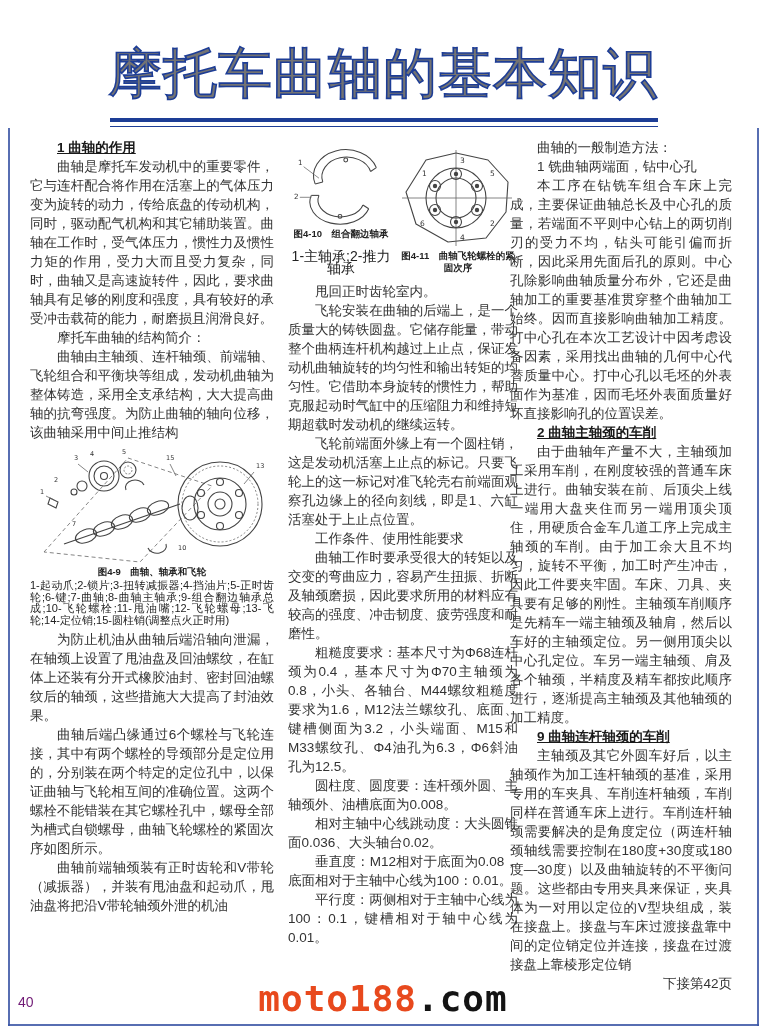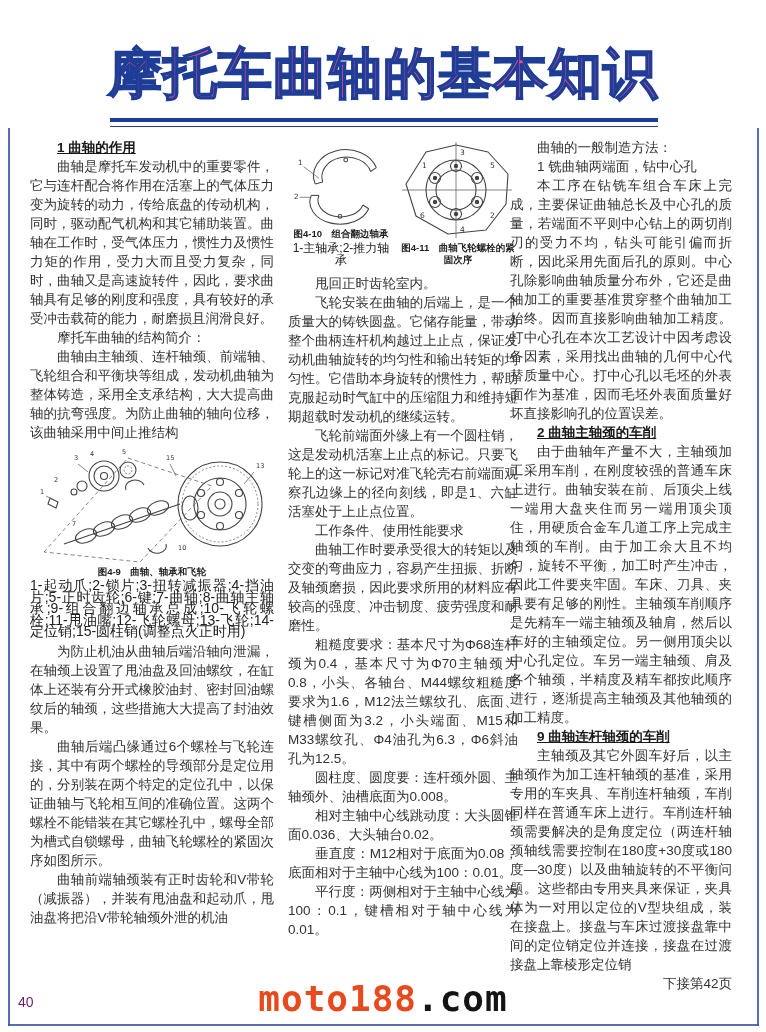--- a/index.html
+++ b/index.html
@@ -5,38 +5,38 @@
   html,body{margin:0;padding:0;background:#fff;}
   .page{position:relative;width:766px;height:1032px;background:#ffffff;overflow:hidden;
         font-family:"Liberation Sans","DejaVu Sans",sans-serif;color:#333;}
   
   .edge{position:absolute;background:#3a55a4;opacity:.85;}
   .edge-left{left:8px;top:128px;bottom:6px;width:2px;}
   .edge-right{right:7px;top:128px;bottom:6px;width:2px;}
   .edge-bottom{left:8px;right:7px;bottom:6px;height:2px;}
   
   .title{position:absolute;left:0;right:0;top:38px;text-align:center;
-         font-size:54px;font-weight:700;color:#ec4899;letter-spacing:1px;
+         font-size:54px;font-weight:400;color:#737373;letter-spacing:1px;
          -webkit-text-stroke:1.6px #1d3d96;white-space:nowrap;}
   .title-rule{position:absolute;left:110px;width:548px;top:118px;height:4px;
               border-top:4px solid #1d3d96;border-bottom:1px solid #1d3d96;}
   
   .col{position:absolute;top:138px;font-size:13.5px;line-height:19px;text-align:justify;color:#333;}
   .col1{left:30px;width:244px;}
   .col2{left:288px;width:230px;}
   .col3{left:510px;width:222px;}
   .col p{margin:0;text-indent:2em;}
   .hd{font-weight:bold;color:#1a1a1a;text-indent:2em;margin:0;text-decoration:underline;}
   
   figure{margin:0;padding:0;}
   .fig9{margin:4px 0 4px 0;}
   .figrow{display:flex;justify-content:space-between;align-items:flex-end;margin-bottom:8px;}
   .figcap{font-size:9.5px;font-weight:bold;text-align:center;color:#222;margin-top:2px;line-height:12px;}
-  .figleg{font-size:14px;line-height:11.5px;text-align:justify;color:#222;margin-top:2px;}
-  .figleg-c{font-size:12px;line-height:11.5px;text-align:center;color:#222;margin-top:3px;}
+  .figleg{font-size:11px;line-height:11.5px;text-align:justify;color:#222;margin-top:2px;}
+  .figleg-c{font-size:14px;line-height:11.5px;text-align:center;color:#222;margin-top:11px;}
   svg{display:block;}
   .sk{stroke:#444;fill:none;stroke-width:1.1;}
   .skt{stroke:#666;fill:none;stroke-width:.8;}
   .num{font-size:6.5px;fill:#333;font-family:"DejaVu Sans",sans-serif;}
   .num7{font-size:7.5px;fill:#333;font-family:"DejaVu Sans",sans-serif;}
   
   .pagenum{position:absolute;left:18px;top:994px;font-size:14px;color:#701a75;}
   .brand{position:absolute;left:0;right:0;top:978px;text-align:center;
          font-family:"DejaVu Sans Mono","Liberation Mono",monospace;font-weight:bold;
          font-size:36px;letter-spacing:1px;white-space:nowrap;}

